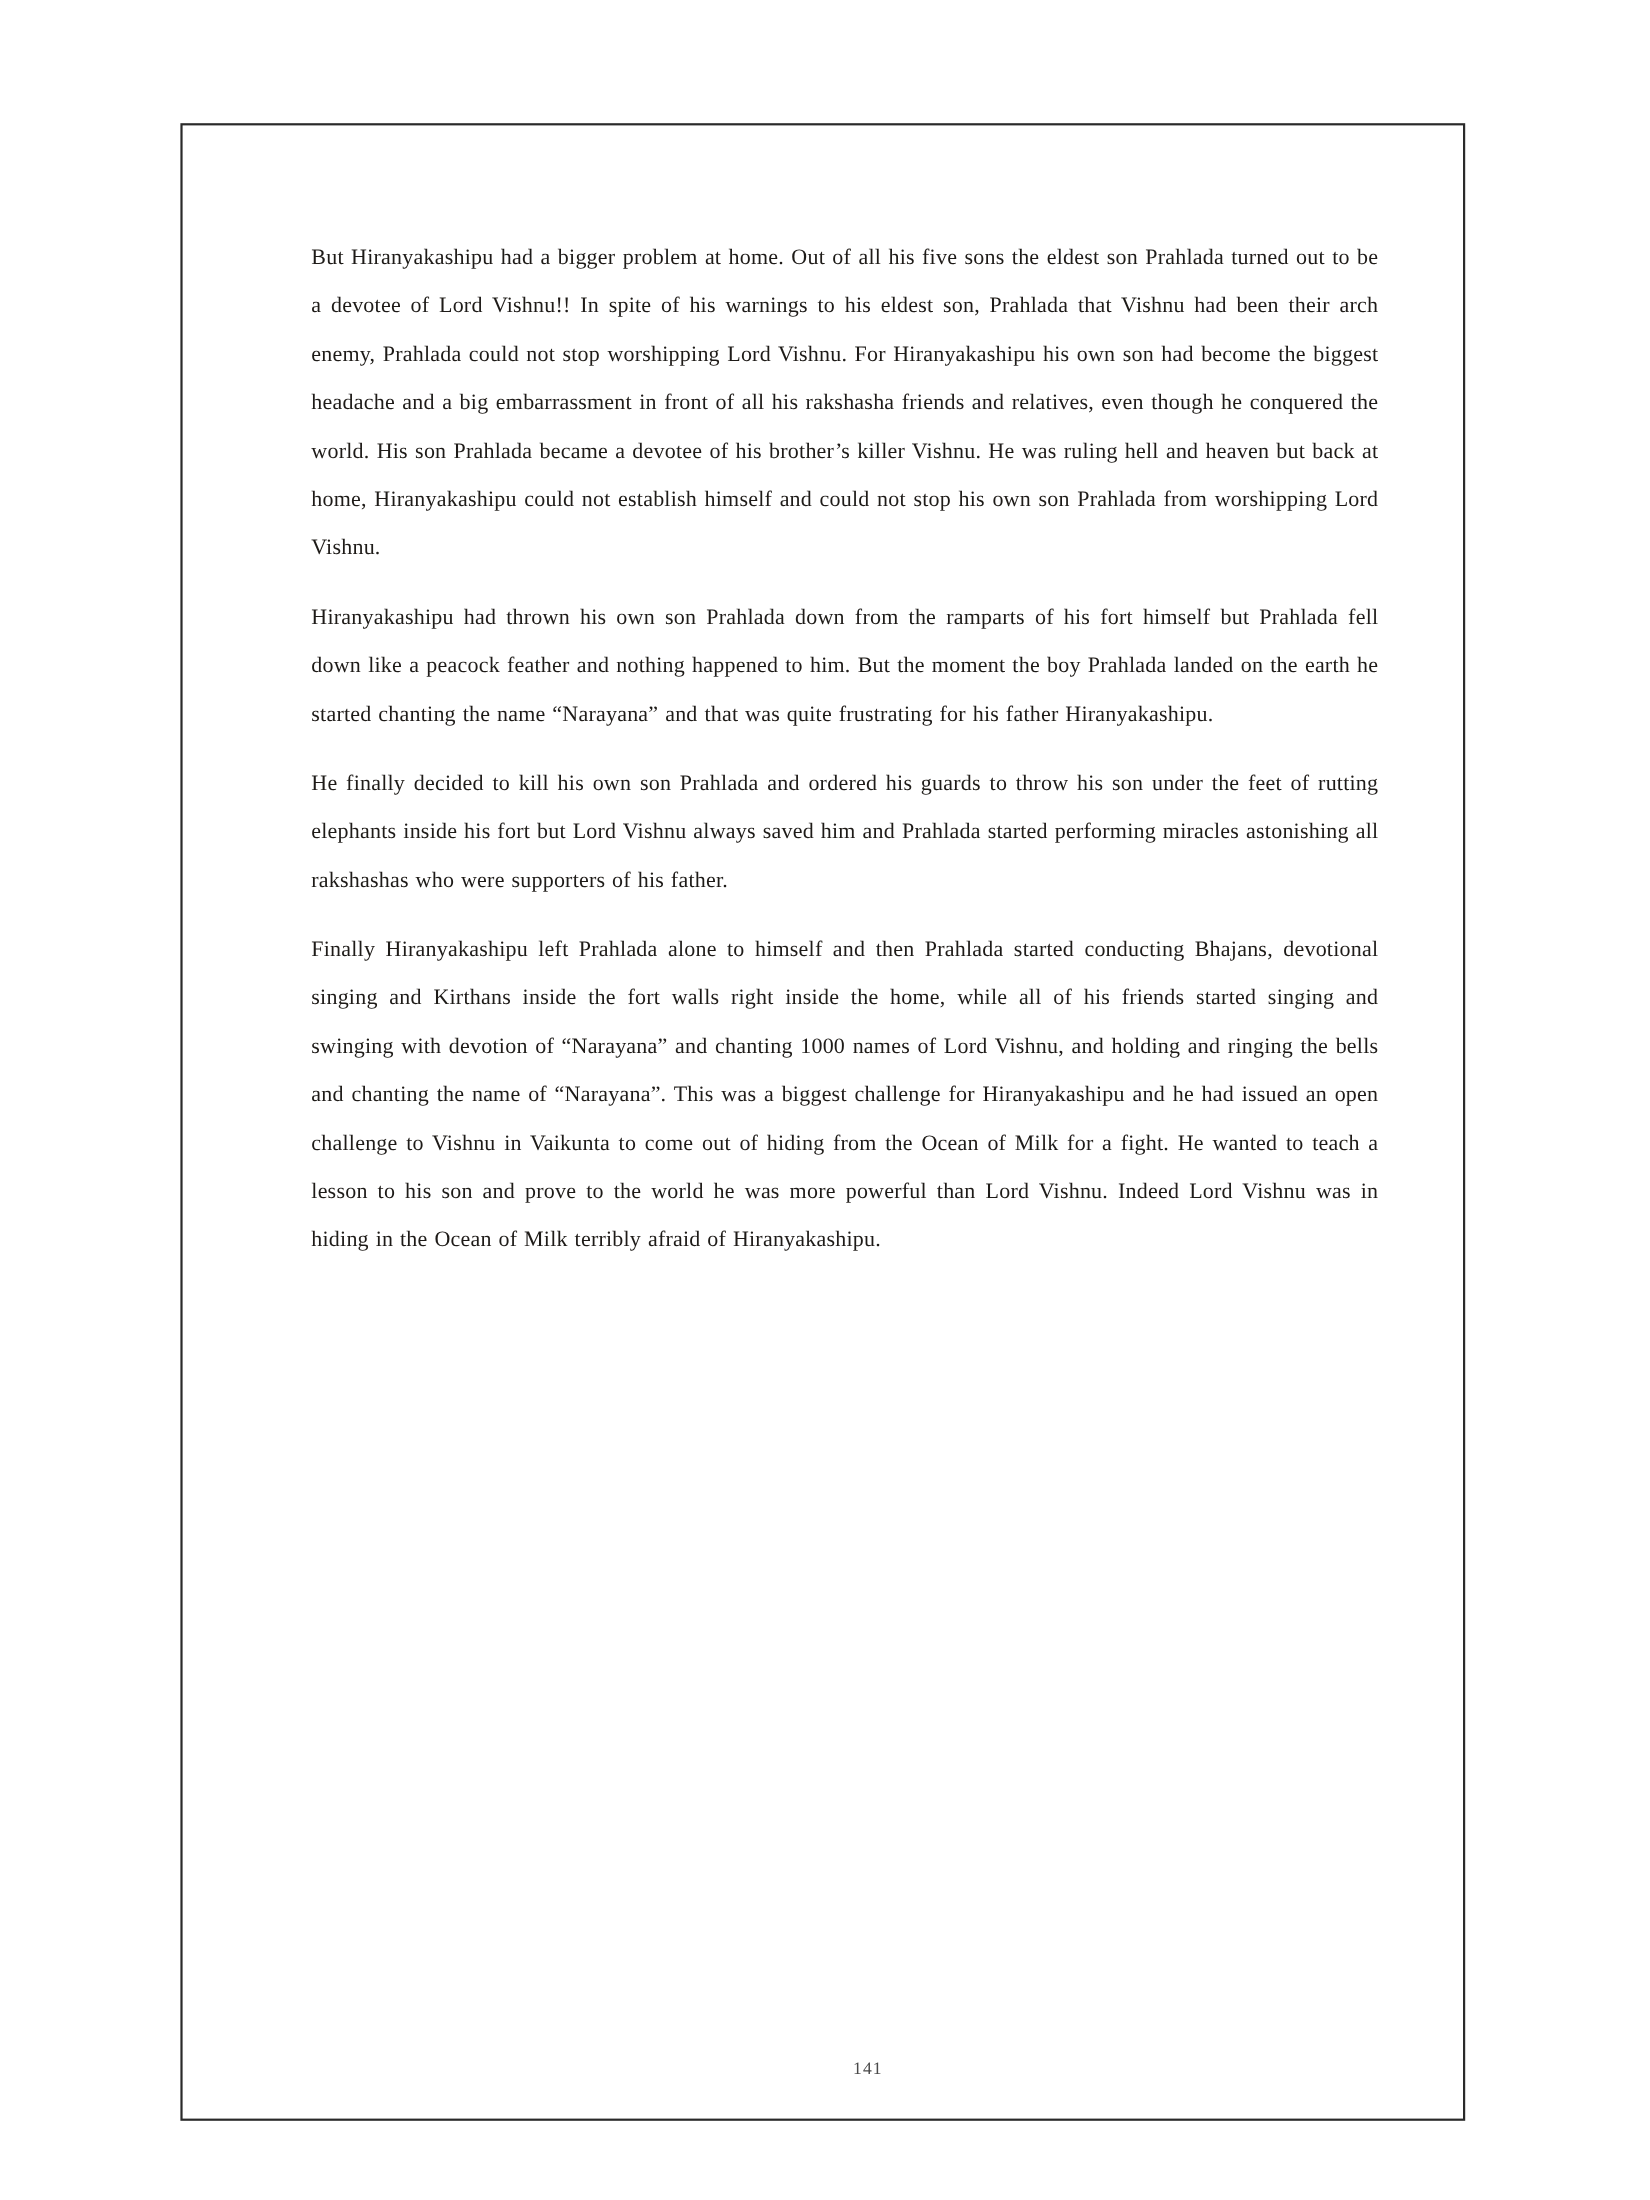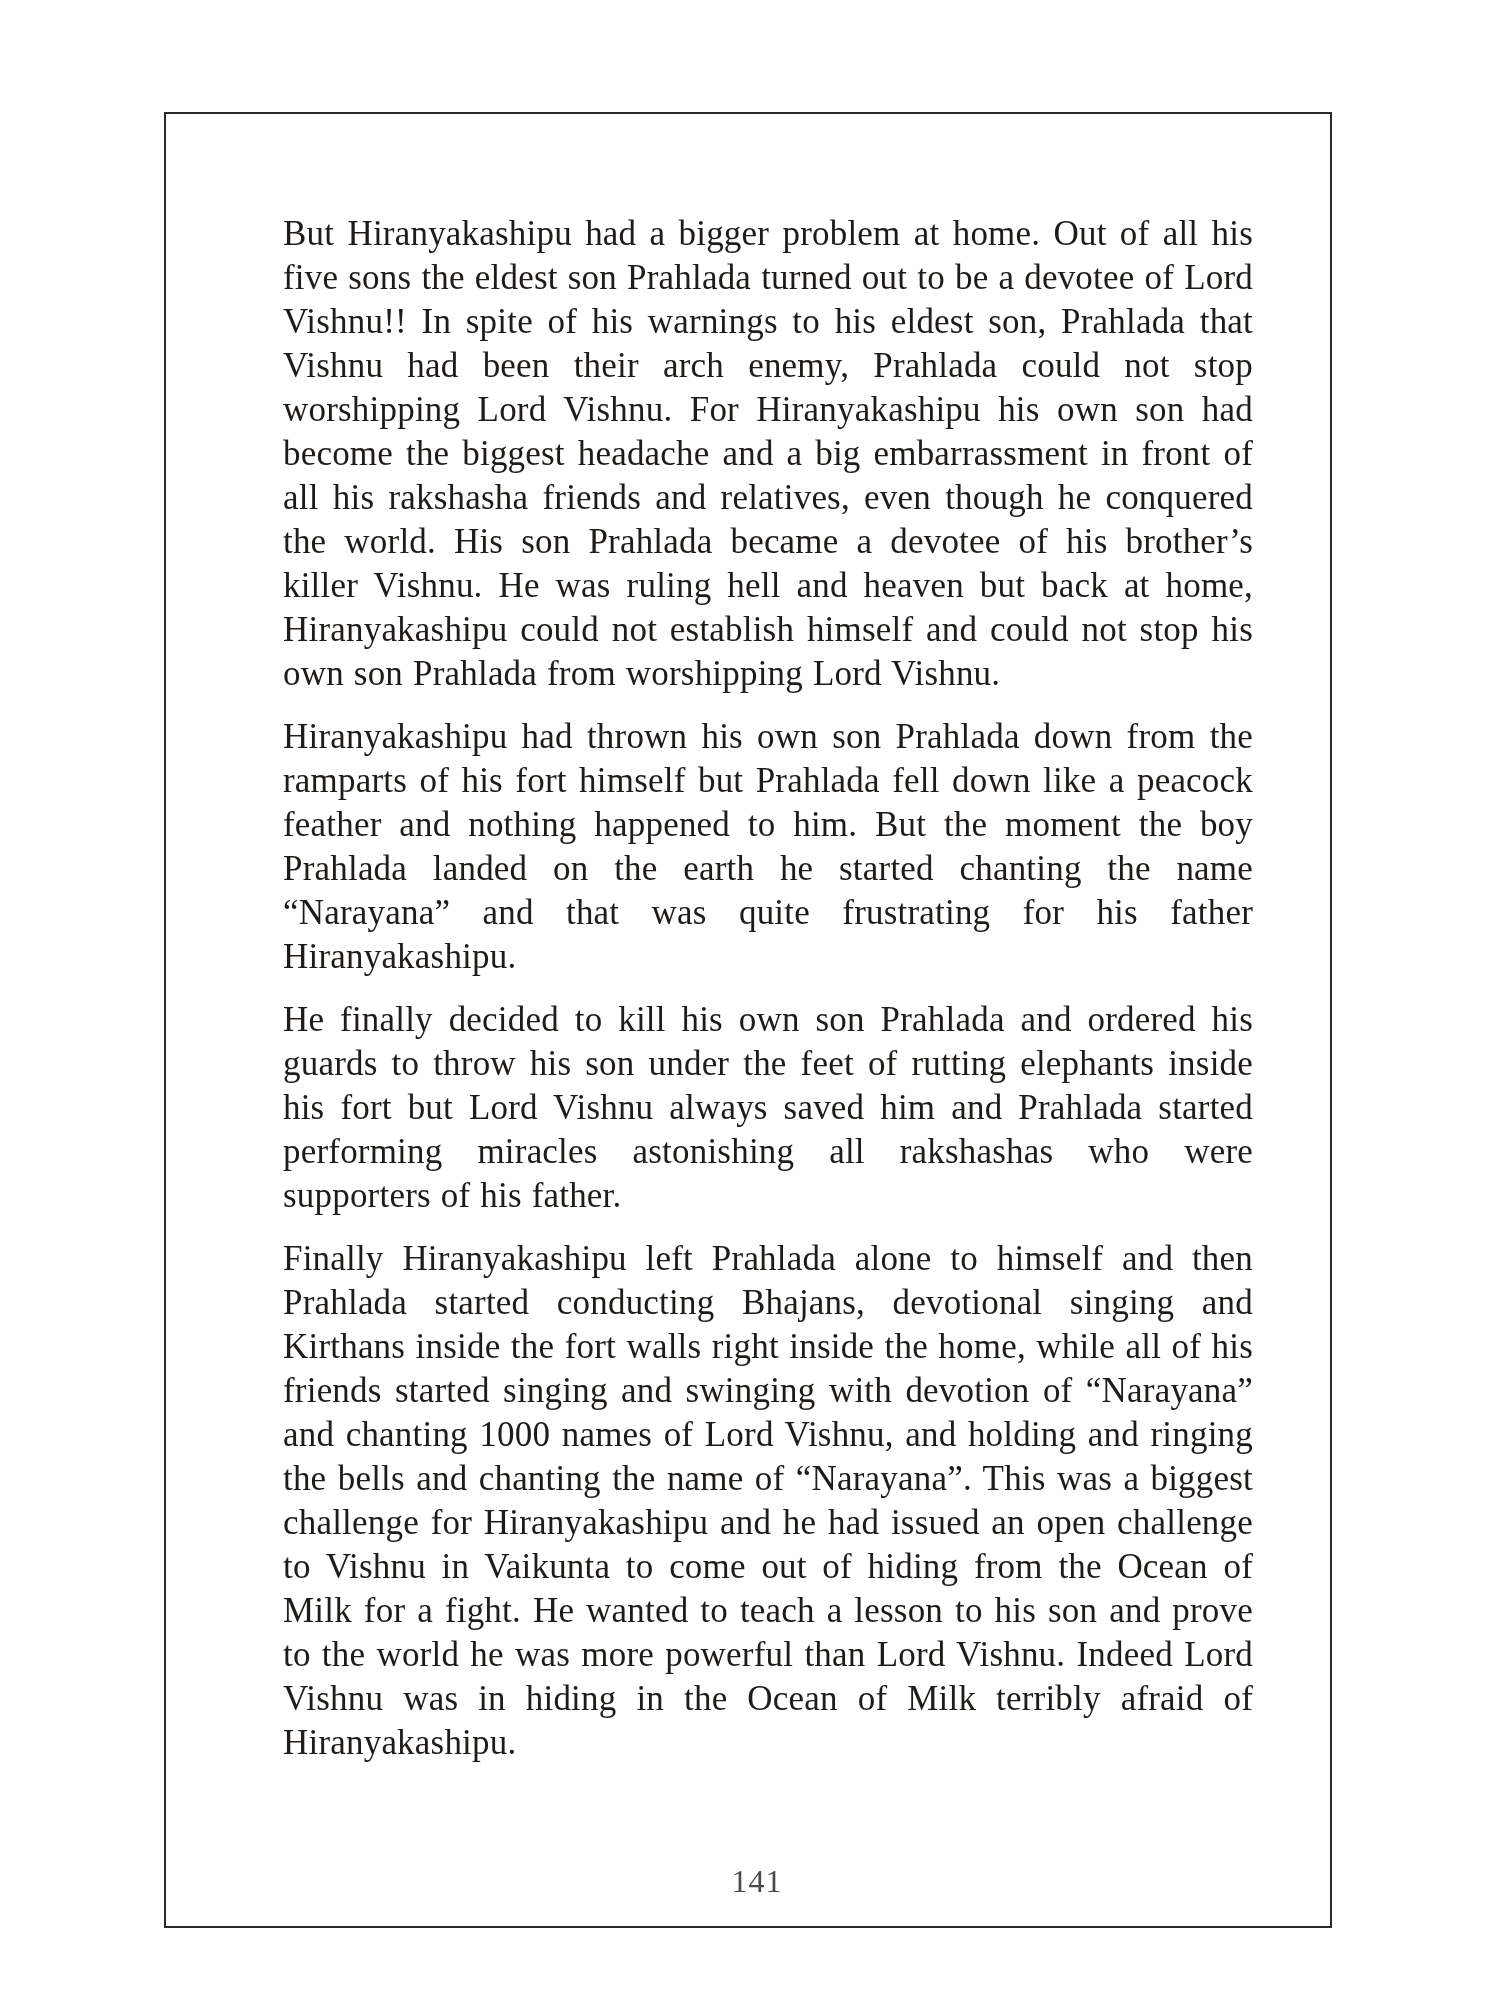--- a/index.html
+++ b/index.html
@@ -26,37 +26,37 @@
       background: #ffffff;
     }
     .text-block {
       position: absolute;
       left: 283px;
       top: 212px;
       width: 970px;
     }
     .para {
       margin: 0 0 19px 0;
-      font-size: 35px;
+      font-size: 20px;
       line-height: 44px;
       text-align: justify;
       letter-spacing: 0.2px;
       word-spacing: 1px;
       hyphens: none;
     }
     .para:last-child {
       margin-bottom: 0;
     }
     .page-number {
       position: absolute;
-      left: 700px;
+      left: 732px;
       top: 1866px;
       width: 114px;
       text-align: center;
-      font-size: 32px;
+      font-size: 16px;
       line-height: 30px;
       color: #4a4a4a;
       letter-spacing: 1px;
     }
   </style>
 </head>
 <body>
 
 <div class="page-frame"></div>
 

